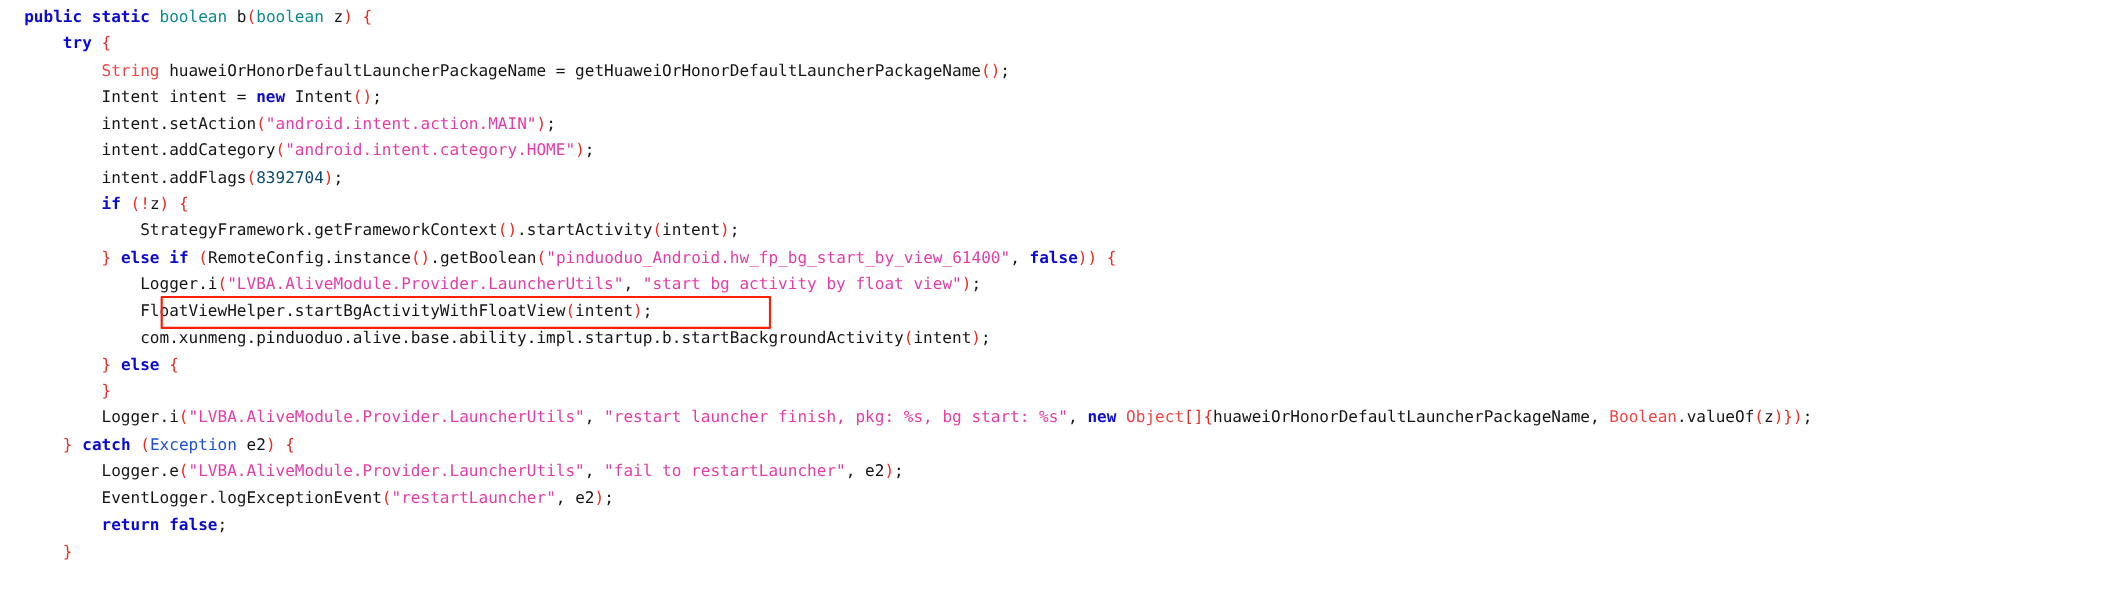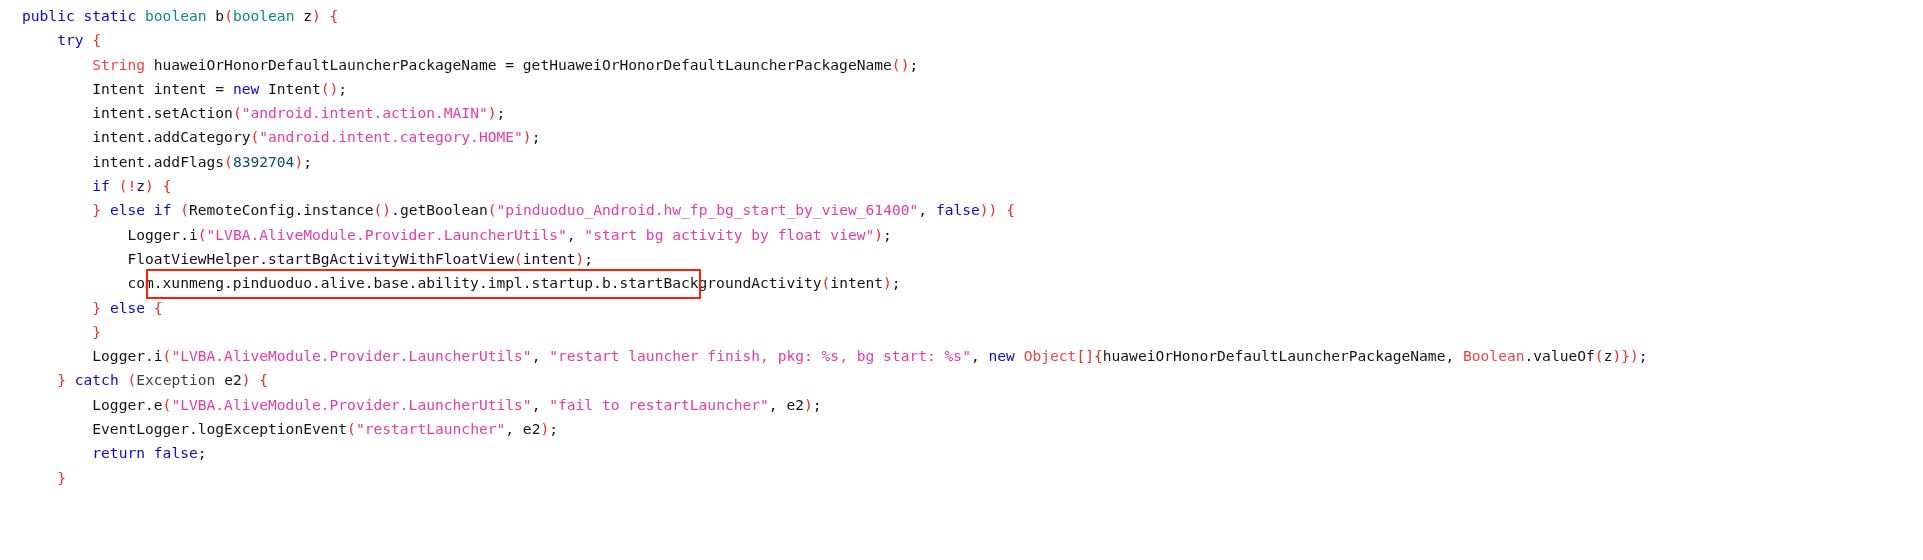--- a/index.html
+++ b/index.html
@@ -30,24 +30,24 @@
     font-family: "DejaVu Sans Mono", "Liberation Mono", monospace;
     font-size: 14.6px;
     line-height: 24.3px;
     height: 24.3px;
     color: #141414;
     letter-spacing: 0px;
     padding-left: 22px;
   }
 
   
-  .t-kw       { color: #0a0ad2; font-weight: normal; }   
+  .t-kw       { color: #0a0ad2; font-weight: bold; }   
   .t-type     { color: #0b8a8a; }                      
   .t-cls      { color: #ef4444; }                      
-  .t-exc      { color: #404040; }                      
+  .t-exc      { color: #1d4ed8; }                      
   .t-str      { color: #e63ca6; }                      
   .t-num      { color: #0c4a6e; }                      
   .t-punc     { color: #ee2b24; }                      
   .t-id       { color: #141414; }                      
 
   
   #annotation-box {
     position: absolute;
     border: 2px solid #fb1f09;
     border-radius: 1px;
@@ -62,20 +62,21 @@
 <div id="code-view">
   <div id="code-lines">
       <div class="code-line"><span class="t-kw">public</span><span class="t-id"> </span><span class="t-kw">static</span><span class="t-id"> </span><span class="t-type">boolean</span><span class="t-id"> b</span><span class="t-punc">(</span><span class="t-type">boolean</span><span class="t-id"> z</span><span class="t-punc">)</span><span class="t-id"> </span><span class="t-punc">{</span></div>
       <div class="code-line"><span class="t-id">    </span><span class="t-kw">try</span><span class="t-id"> </span><span class="t-punc">{</span></div>
       <div class="code-line"><span class="t-id">        </span><span class="t-cls">String</span><span class="t-id"> huaweiOrHonorDefaultLauncherPackageName = getHuaweiOrHonorDefaultLauncherPackageName</span><span class="t-punc">()</span><span class="t-id">;</span></div>
       <div class="code-line"><span class="t-id">        </span><span class="t-id">Intent intent = </span><span class="t-kw">new</span><span class="t-id"> Intent</span><span class="t-punc">()</span><span class="t-id">;</span></div>
       <div class="code-line"><span class="t-id">        </span><span class="t-id">intent.setAction</span><span class="t-punc">(</span><span class="t-str">"android.intent.action.MAIN"</span><span class="t-punc">)</span><span class="t-id">;</span></div>
       <div class="code-line"><span class="t-id">        </span><span class="t-id">intent.addCategory</span><span class="t-punc">(</span><span class="t-str">"android.intent.category.HOME"</span><span class="t-punc">)</span><span class="t-id">;</span></div>
       <div class="code-line"><span class="t-id">        </span><span class="t-id">intent.addFlags</span><span class="t-punc">(</span><span class="t-num">8392704</span><span class="t-punc">)</span><span class="t-id">;</span></div>
       <div class="code-line"><span class="t-id">        </span><span class="t-kw">if</span><span class="t-id"> </span><span class="t-punc">(!</span><span class="t-id">z</span><span class="t-punc">)</span><span class="t-id"> </span><span class="t-punc">{</span></div>
+      <div class="code-line"><span class="t-id">            </span><span class="t-id">StrategyFramework.getFrameworkContext</span><span class="t-punc">()</span><span class="t-id">.startActivity</span><span class="t-punc">(</span><span class="t-id">intent</span><span class="t-punc">)</span><span class="t-id">;</span></div>
       <div class="code-line"><span class="t-id">        </span><span class="t-punc">}</span><span class="t-id"> </span><span class="t-kw">else</span><span class="t-id"> </span><span class="t-kw">if</span><span class="t-id"> </span><span class="t-punc">(</span><span class="t-id">RemoteConfig.instance</span><span class="t-punc">()</span><span class="t-id">.getBoolean</span><span class="t-punc">(</span><span class="t-str">"pinduoduo_Android.hw_fp_bg_start_by_view_61400"</span><span class="t-id">, </span><span class="t-kw">false</span><span class="t-punc">))</span><span class="t-id"> </span><span class="t-punc">{</span></div>
       <div class="code-line"><span class="t-id">            </span><span class="t-id">Logger.i</span><span class="t-punc">(</span><span class="t-str">"LVBA.AliveModule.Provider.LauncherUtils"</span><span class="t-id">, </span><span class="t-str">"start bg activity by float view"</span><span class="t-punc">)</span><span class="t-id">;</span></div>
       <div class="code-line"><span class="t-id">            </span><span class="t-id">FloatViewHelper.startBgActivityWithFloatView</span><span class="t-punc">(</span><span class="t-id">intent</span><span class="t-punc">)</span><span class="t-id">;</span></div>
       <div class="code-line"><span class="t-id">            </span><span class="t-id">com.xunmeng.pinduoduo.alive.base.ability.impl.startup.b.startBackgroundActivity</span><span class="t-punc">(</span><span class="t-id">intent</span><span class="t-punc">)</span><span class="t-id">;</span></div>
       <div class="code-line"><span class="t-id">        </span><span class="t-punc">}</span><span class="t-id"> </span><span class="t-kw">else</span><span class="t-id"> </span><span class="t-punc">{</span></div>
       <div class="code-line"><span class="t-id">        </span><span class="t-punc">}</span></div>
       <div class="code-line"><span class="t-id">        </span><span class="t-id">Logger.i</span><span class="t-punc">(</span><span class="t-str">"LVBA.AliveModule.Provider.LauncherUtils"</span><span class="t-id">, </span><span class="t-str">"restart launcher finish, pkg: %s, bg start: %s"</span><span class="t-id">, </span><span class="t-kw">new</span><span class="t-id"> </span><span class="t-cls">Object</span><span class="t-punc">[]{</span><span class="t-id">huaweiOrHonorDefaultLauncherPackageName</span><span class="t-id">, </span><span class="t-cls">Boolean</span><span class="t-id">.valueOf</span><span class="t-punc">(</span><span class="t-id">z</span><span class="t-punc">)})</span><span class="t-id">;</span></div>
       <div class="code-line"><span class="t-id">    </span><span class="t-punc">}</span><span class="t-id"> </span><span class="t-kw">catch</span><span class="t-id"> </span><span class="t-punc">(</span><span class="t-exc">Exception</span><span class="t-id"> e2</span><span class="t-punc">)</span><span class="t-id"> </span><span class="t-punc">{</span></div>
       <div class="code-line"><span class="t-id">        </span><span class="t-id">Logger.e</span><span class="t-punc">(</span><span class="t-str">"LVBA.AliveModule.Provider.LauncherUtils"</span><span class="t-id">, </span><span class="t-str">"fail to restartLauncher"</span><span class="t-id">, </span><span class="t-id">e2</span><span class="t-punc">)</span><span class="t-id">;</span></div>
       <div class="code-line"><span class="t-id">        </span><span class="t-id">EventLogger.logExceptionEvent</span><span class="t-punc">(</span><span class="t-str">"restartLauncher"</span><span class="t-id">, </span><span class="t-id">e2</span><span class="t-punc">)</span><span class="t-id">;</span></div>

